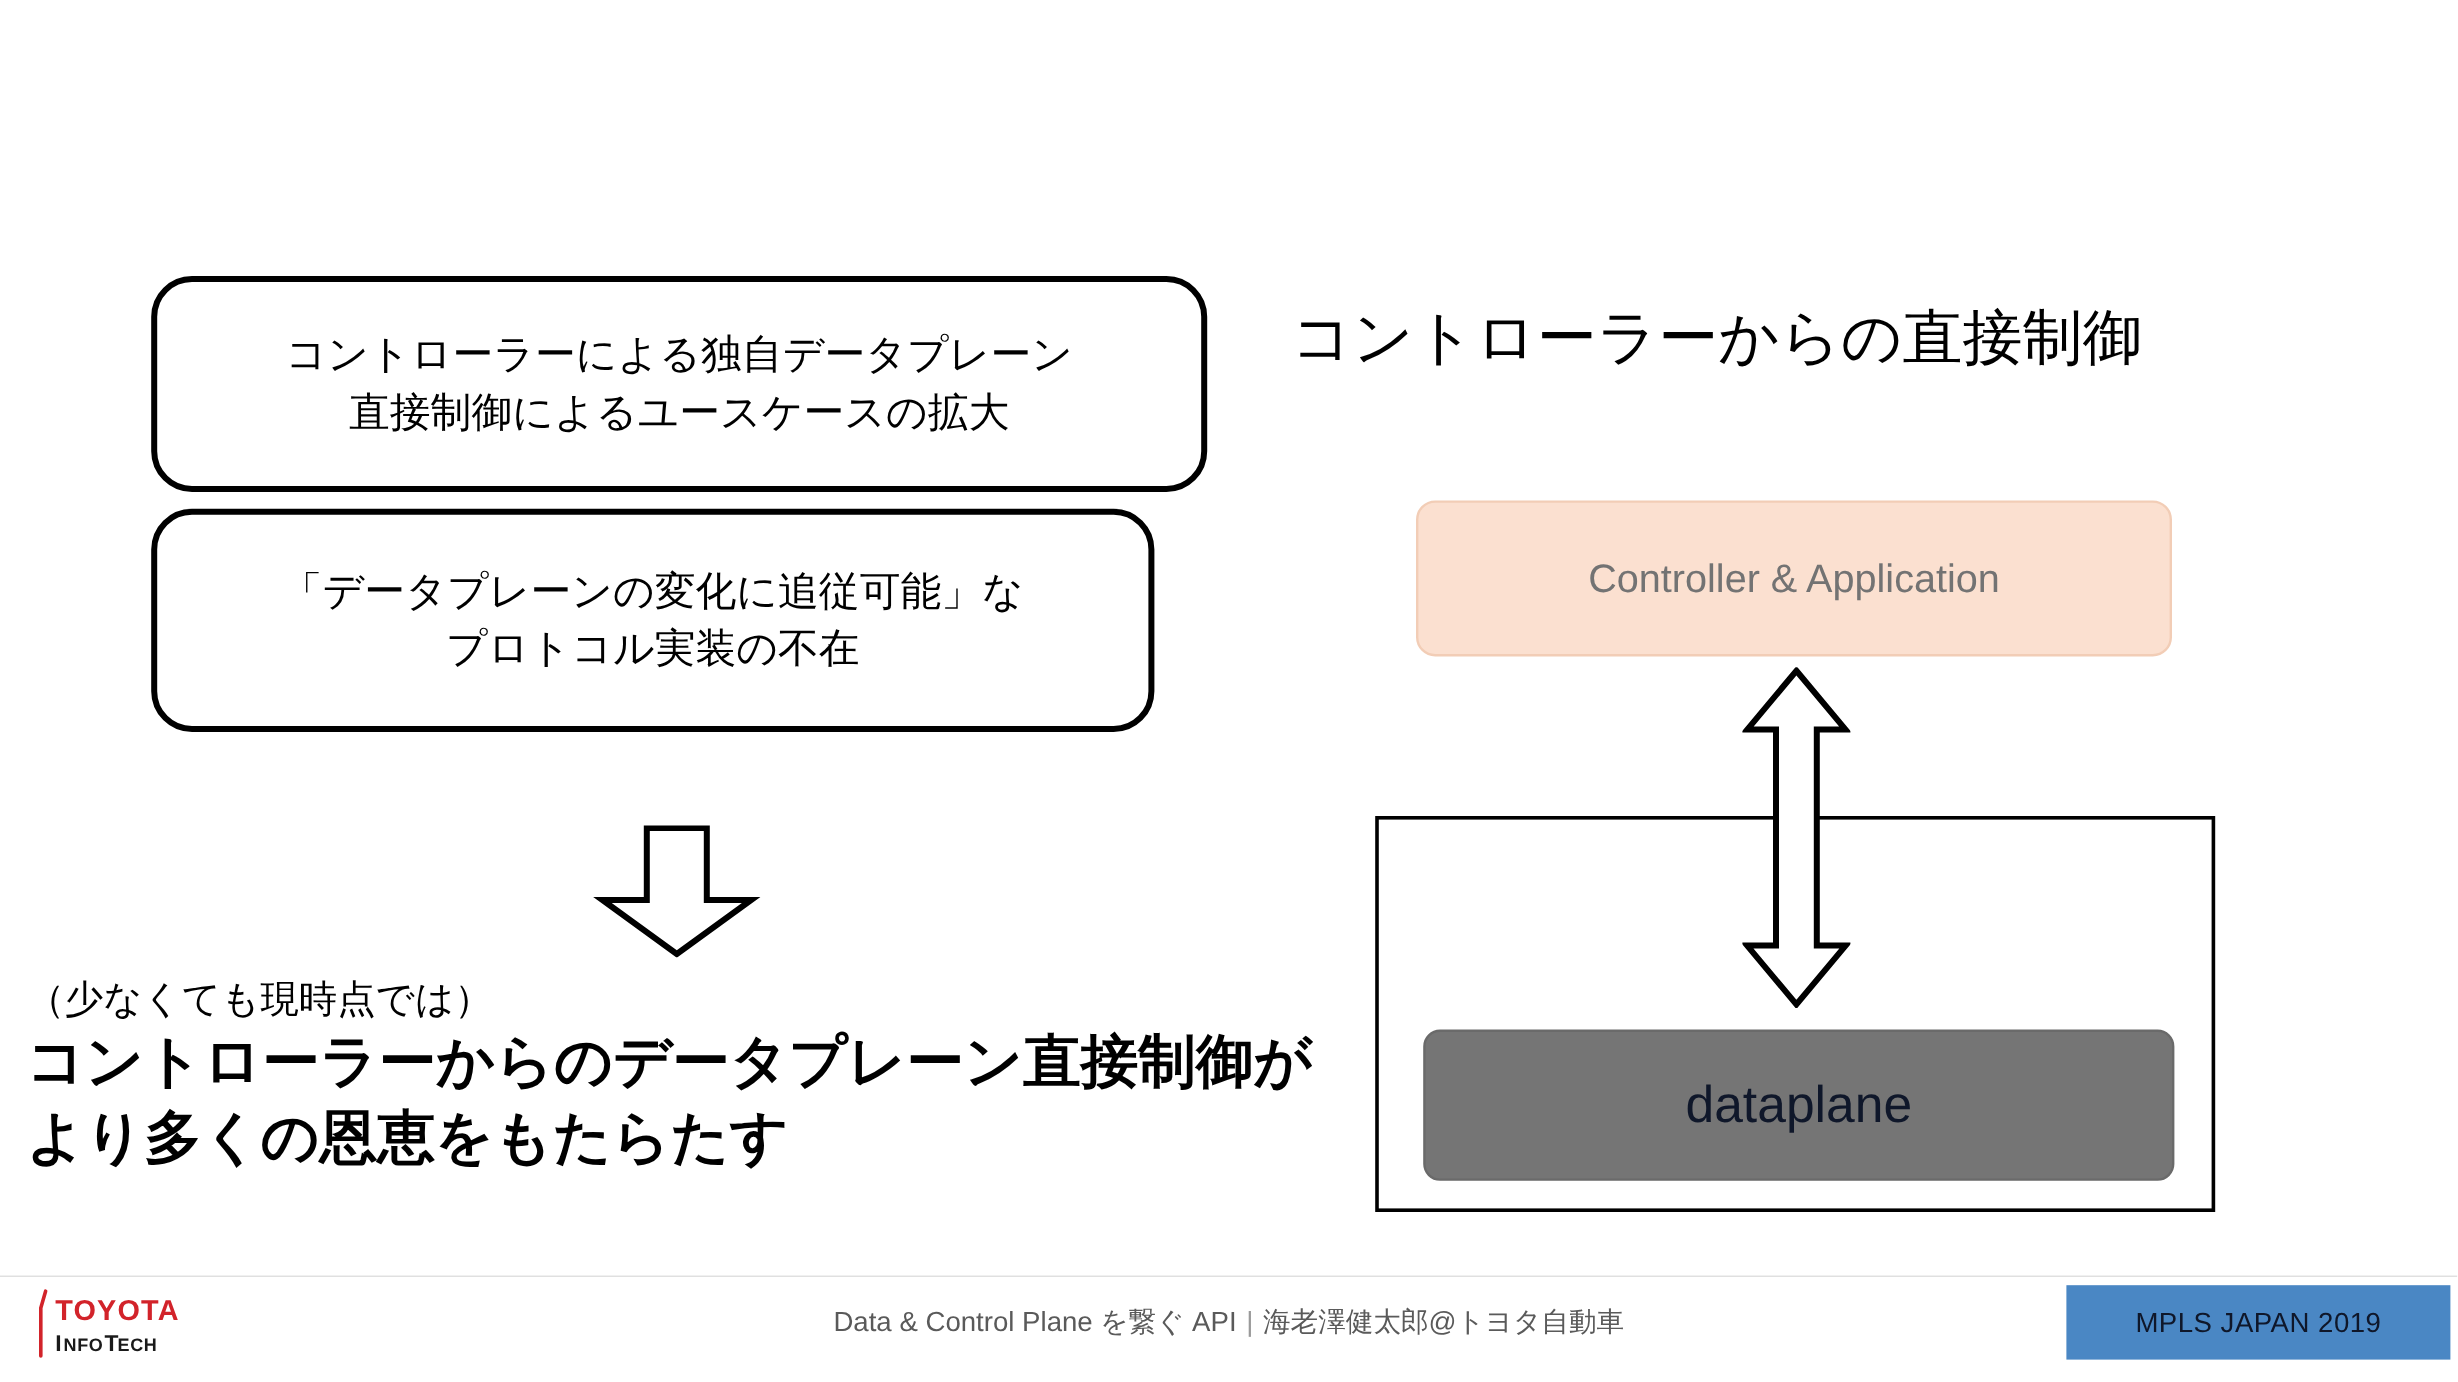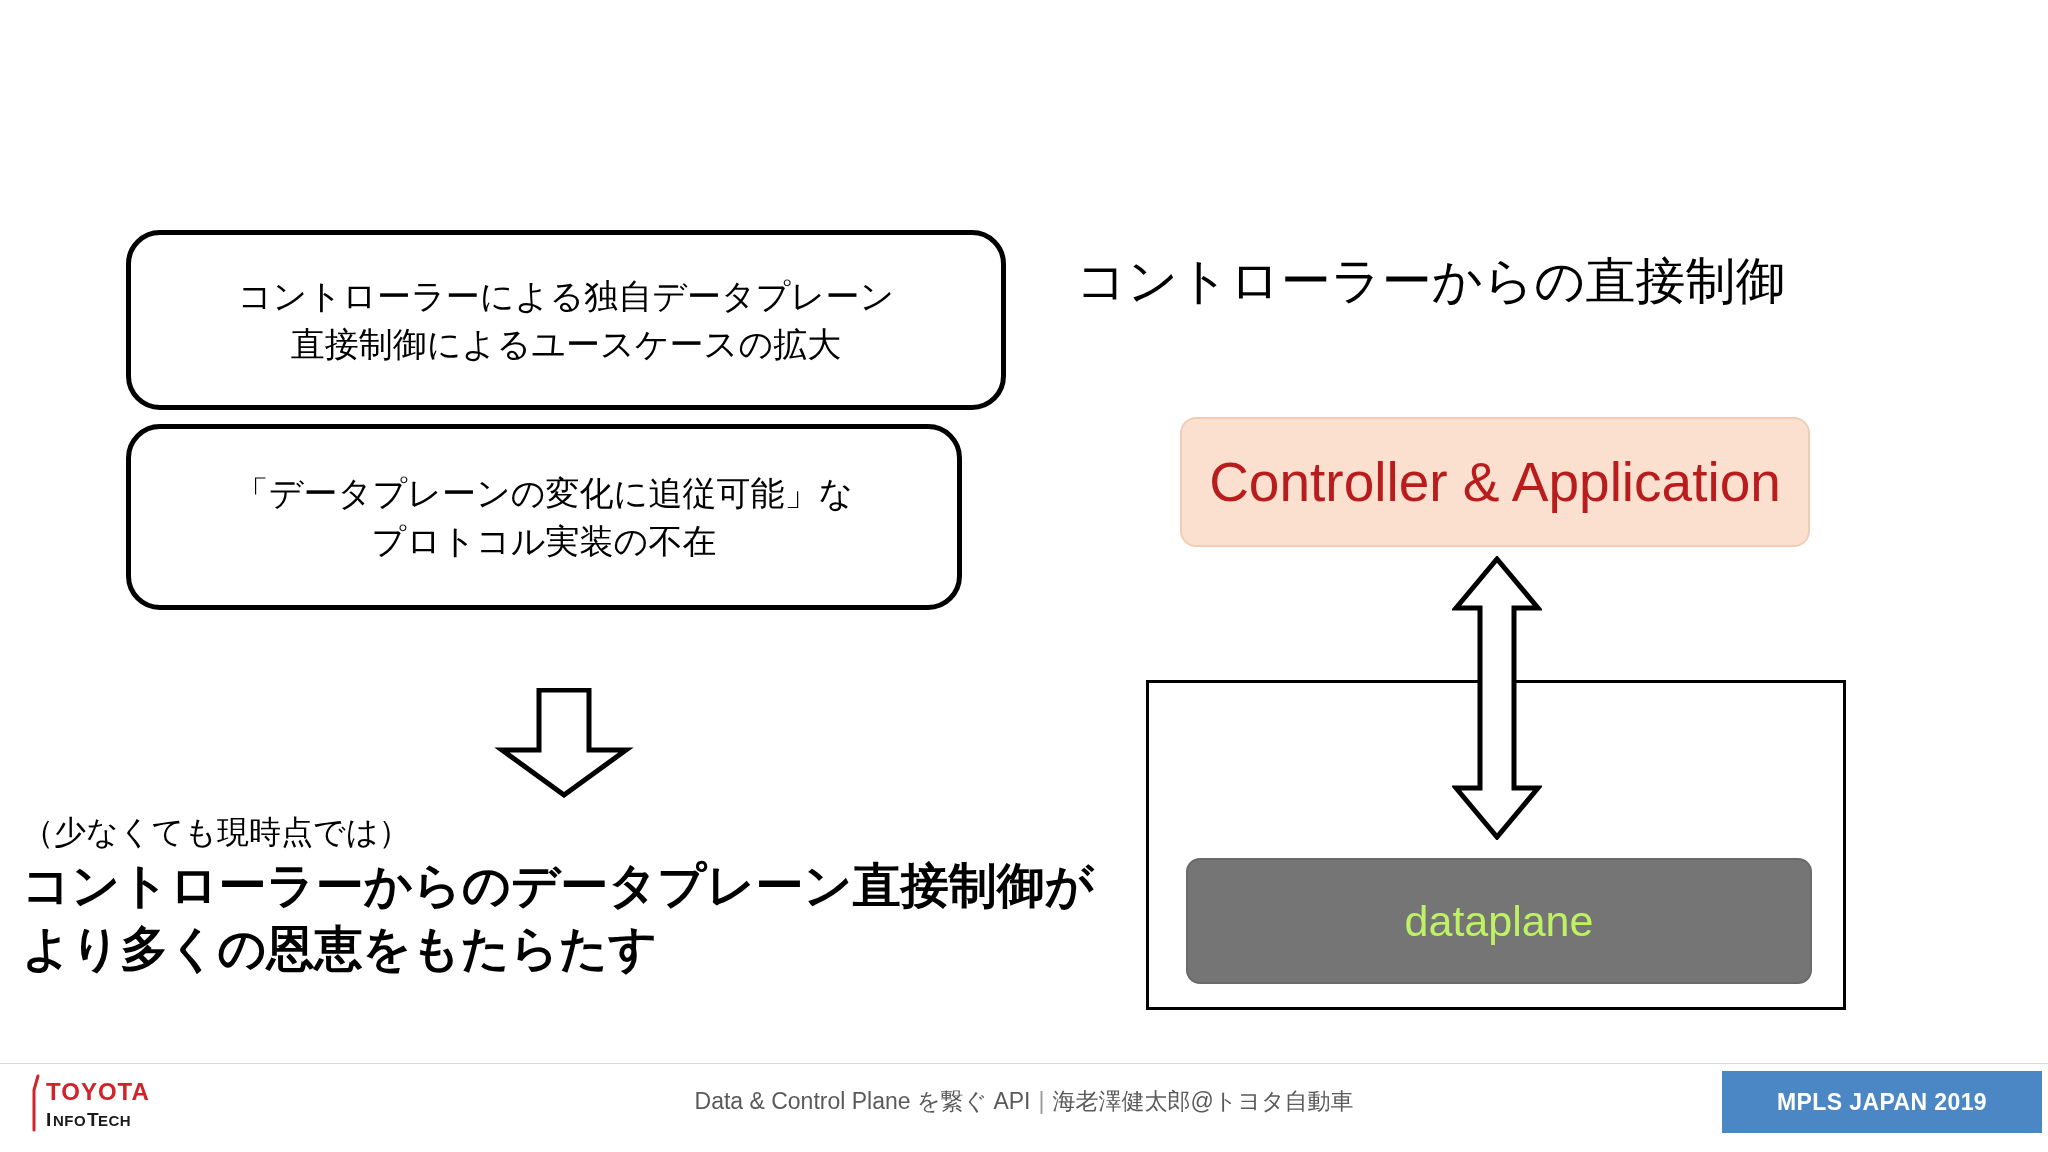--- a/index.html
+++ b/index.html
@@ -119,23 +119,23 @@
     height: 130px;
     box-sizing: border-box;
     background: #fbe0d0;
     border: 2px solid #f2cdb6;
     border-radius: 16px;
     display: flex;
     align-items: center;
     justify-content: center;
   }
   #controller-box .lbl {
-    font-size: 55px;
-    font-weight: 400;
-    color: #b91c1c;
+    font-size: 33px;
+    font-weight: 400;
+    color: #737373;
     white-space: nowrap;
   }
 
   
   #double-arrow {
     position: absolute;
     left: 1452px;
     top: 556px;
     width: 90px;
     height: 284px;
@@ -160,21 +160,21 @@
     width: 626px;
     height: 126px;
     box-sizing: border-box;
     background: #757575;
     border: 2px solid #6a6a6a;
     border-radius: 14px;
     display: flex;
     flex-direction: column;
     align-items: center;
     justify-content: center;
-    color: #bef264;
+    color: #0f172a;
   }
   #dataplane-box .dp-title {
     font-size: 43px;
     line-height: 1.08;
     white-space: nowrap;
   }
   #dataplane-box .dp-sub {
     font-size: 30px;
     line-height: 1.15;
     white-space: nowrap;
@@ -211,23 +211,23 @@
     color: #9a9a9a;
     padding: 0 8px;
   }
   #mpls-badge {
     position: absolute;
     left: 1722px;
     top: 1071px;
     width: 320px;
     height: 62px;
     background: #4a87c4;
-    color: #ffffff;
+    color: #0f172a;
     font-size: 23px;
-    font-weight: 700;
+    font-weight: 400;
     letter-spacing: 0.4px;
     display: flex;
     align-items: center;
     justify-content: center;
     white-space: nowrap;
   }
 </style>
 </head>
 <body>
 

